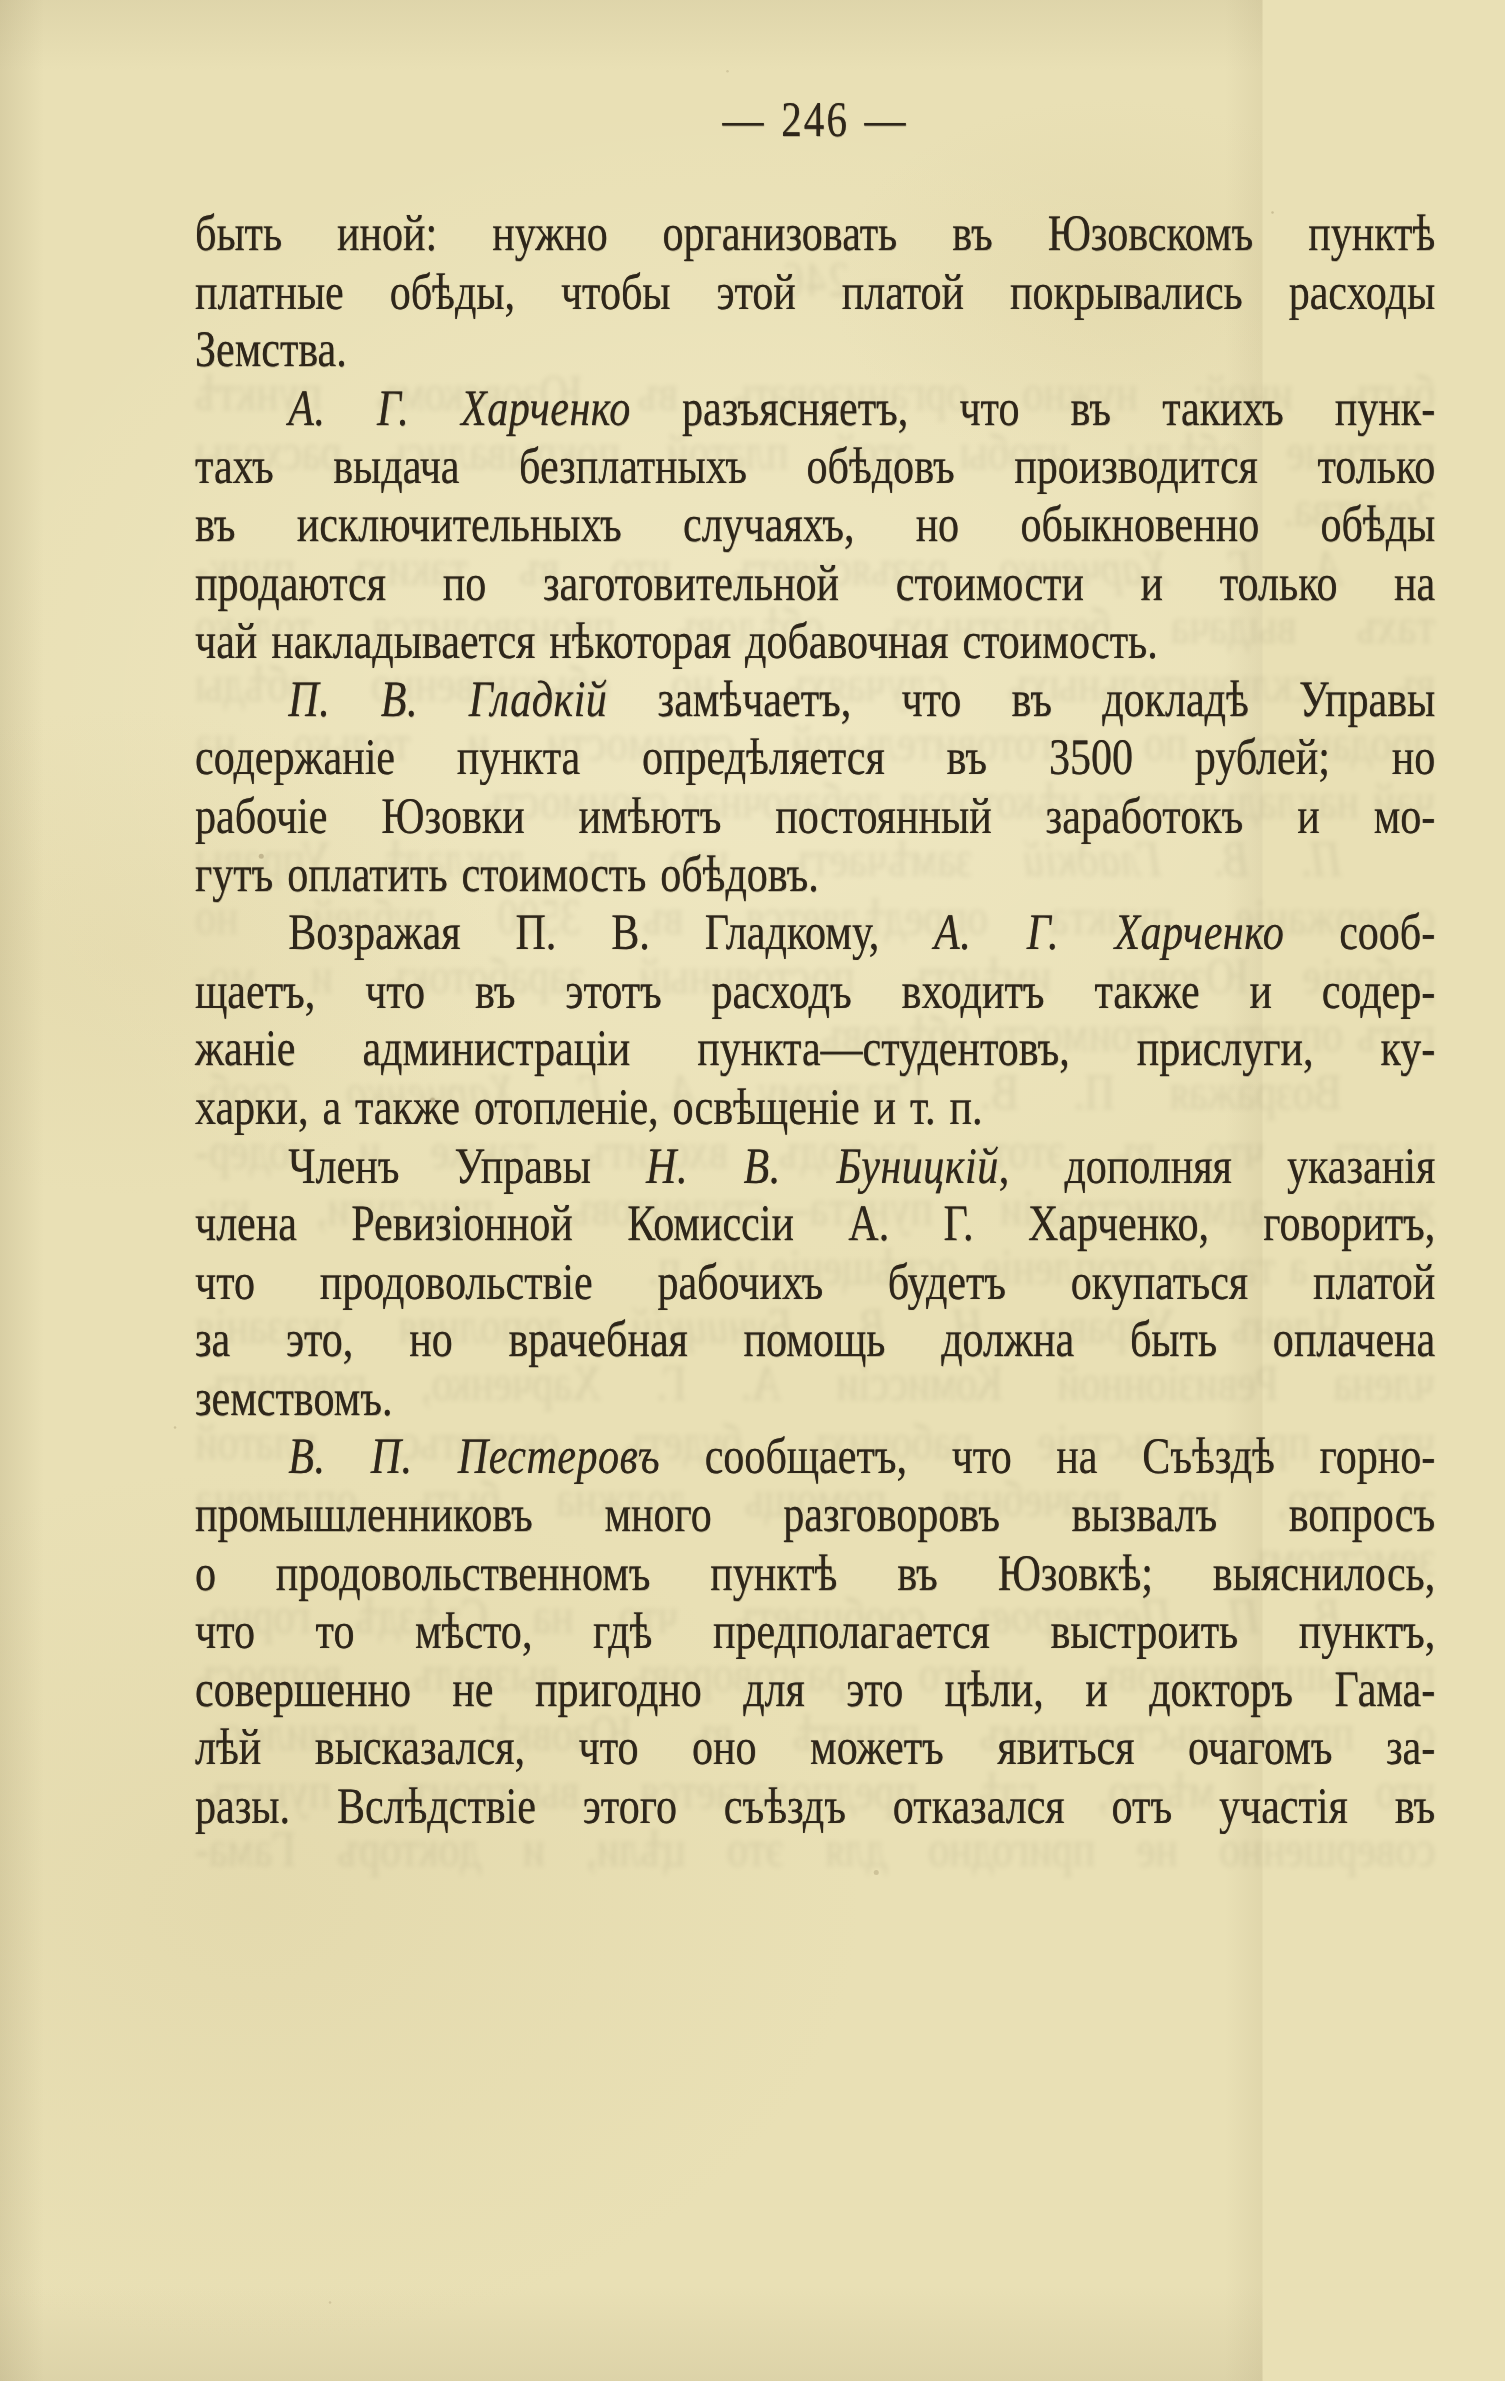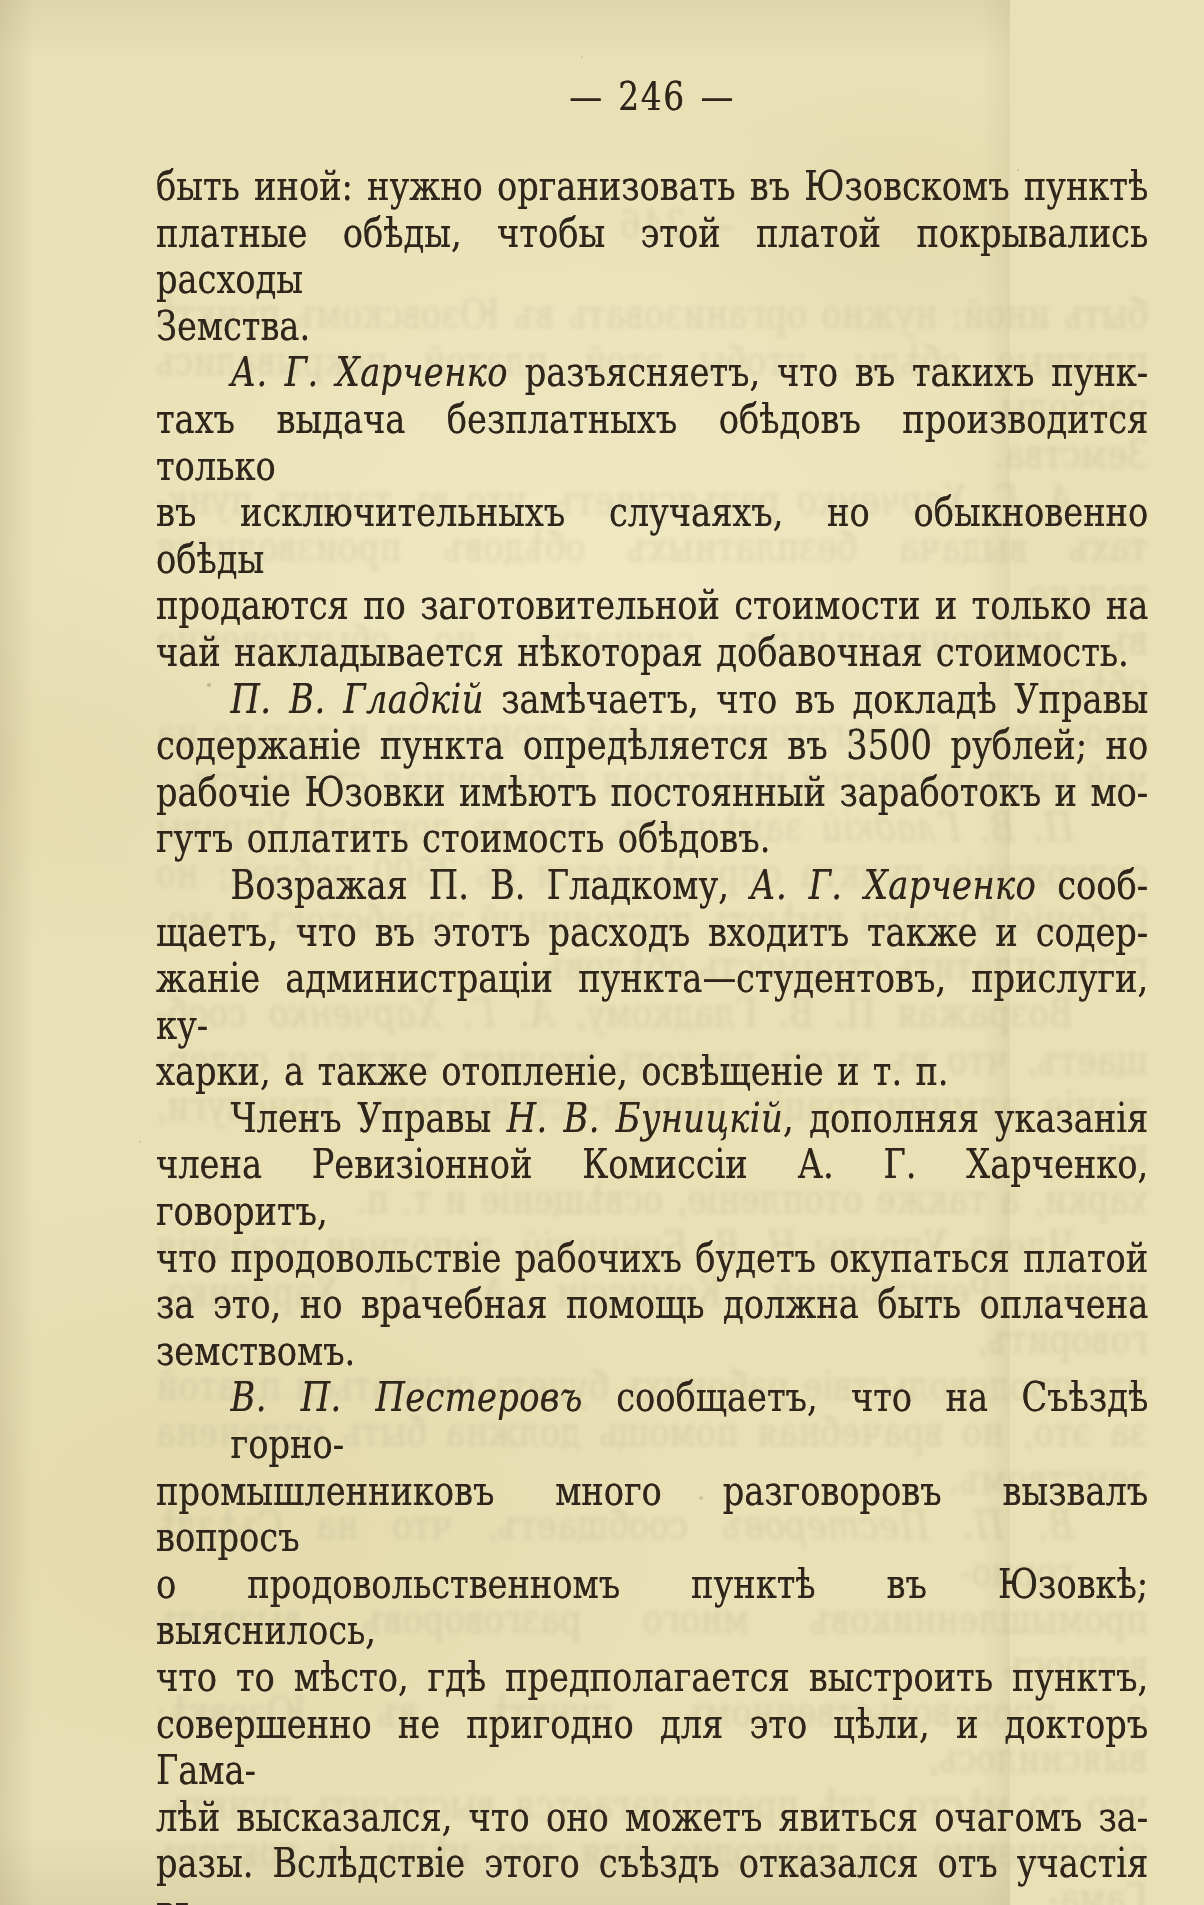--- a/index.html
+++ b/index.html
@@ -14,20 +14,21 @@
     background: var(--paper);
     font-family: "DejaVu Serif", "Liberation Serif", serif;
   }
   .page {
     position: relative;
     width: 1010px; height: 1905px;
     background:
       radial-gradient(ellipse 900px 700px at 58% 30%, rgba(255,250,228,0.30), rgba(255,250,228,0) 70%),
       radial-gradient(ellipse 700px 500px at 20% 80%, rgba(205,190,140,0.18), rgba(205,190,140,0) 70%),
       var(--paper);
+    font-family: Liberation Serif, serif;
   }
   
   .texture {
     position: absolute; inset: 0; pointer-events: none;
     background:
       linear-gradient(90deg, rgba(130,115,75,0.16), rgba(130,115,75,0) 3.5%),
       linear-gradient(-90deg, rgba(140,125,85,0.10), rgba(140,125,85,0) 3%),
       linear-gradient(180deg, rgba(130,115,75,0.10), rgba(130,115,75,0) 3%),
       linear-gradient(0deg, rgba(130,115,75,0.12), rgba(130,115,75,0) 4%),
       radial-gradient(ellipse 300px 200px at 88% 12%, rgba(214,200,150,0.25), rgba(214,200,150,0) 75%),

